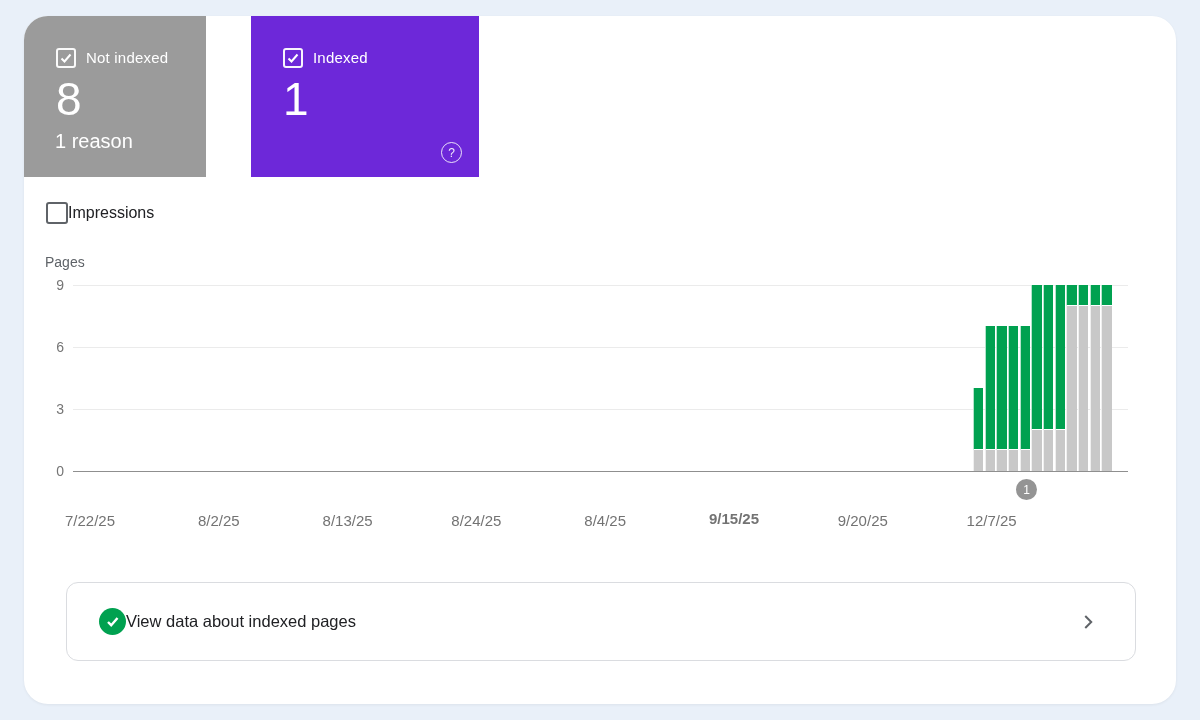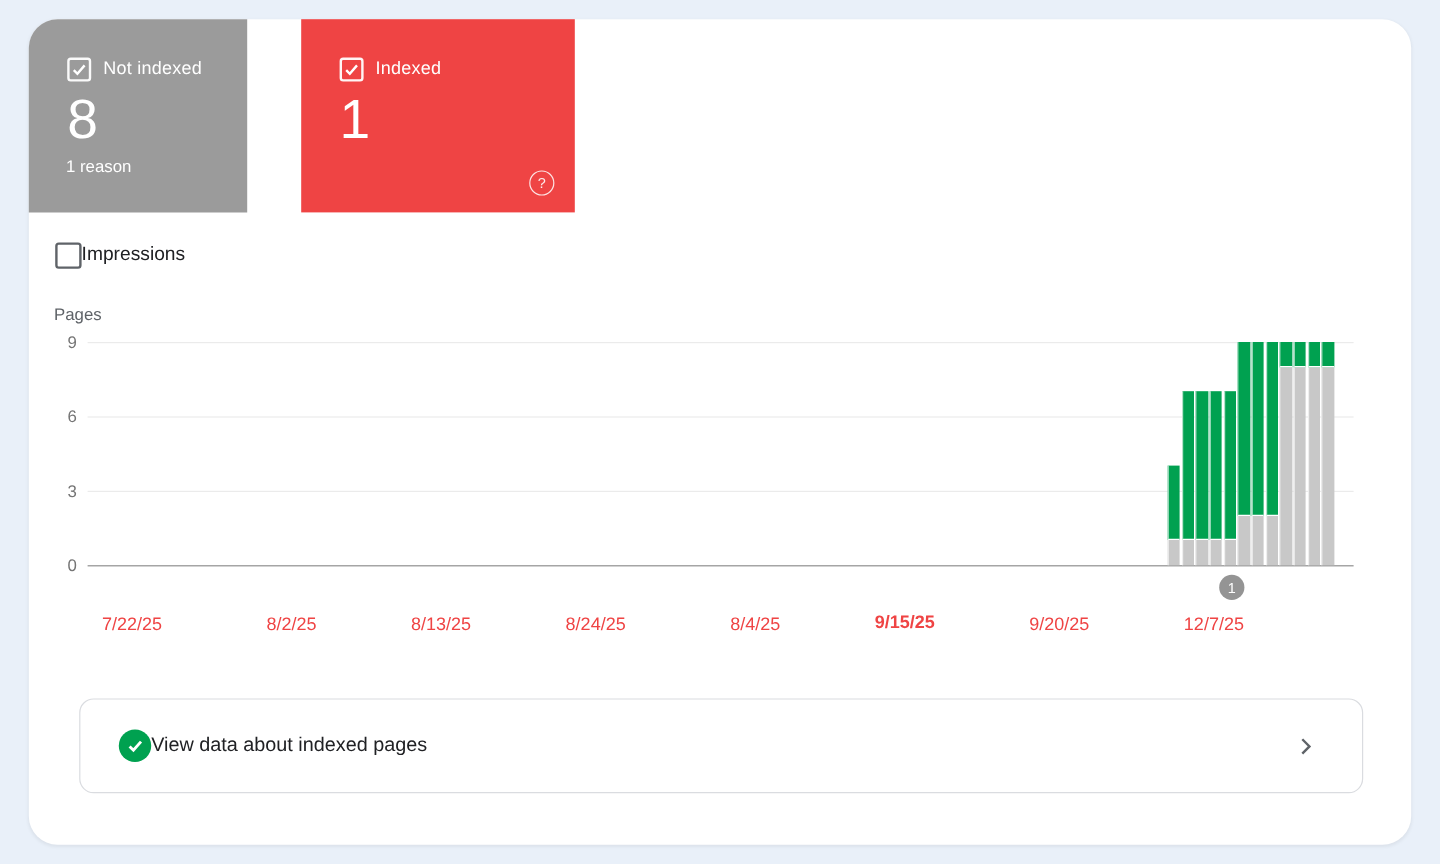--- a/index.html
+++ b/index.html
@@ -19,39 +19,39 @@
   .card { position:absolute; top:0; height:161px; color:#fff; }
   .card-gray  { left:0;   width:182px; border-top-left-radius:24px; }
   .card-green { left:227px; width:228px; }
   .card-check {
     position:absolute; left:32px; top:32px; width:20px; height:20px;
     border:2px solid rgba(255,255,255,0.95); border-radius:3px;
     display:flex; align-items:center; justify-content:center;
   }
   .card-label { position:absolute; left:62px; top:33px; font-size:15px; letter-spacing:0.2px; }
   .card-value { position:absolute; left:32px; top:58px; font-size:46px; font-weight:400; line-height:1.1; }
-  .card-sub   { position:absolute; left:31px; top:114px; font-size:14px; }
+  .card-sub   { position:absolute; left:31px; top:114px; font-size:20px; }
   .card-help {
     position:absolute; left:190px; top:126px; width:21px; height:21px;
     border:1.5px solid rgba(255,255,255,0.85); border-radius:50%;
     display:flex; align-items:center; justify-content:center;
     font-size:12px; color:rgba(255,255,255,0.9);
   }
   
   .impressions-row { position:absolute; left:22px; top:184px; display:flex; align-items:center; height:26px; }
   .plain-checkbox {
     width:22px; height:22px; border:2px solid #5f6368; border-radius:3px; background:#fff;
   }
   .impressions-label { margin-left:0; font-size:16px; color:#202124; }
   
   .chart-unit-label { position:absolute; left:21px; top:238px; font-size:14px; color:#5f6368; }
   .gridline { position:absolute; height:1px; background:#ebebeb; }
   .gridline.axis { background:#8f8f8f; }
   .ytick { position:absolute; width:30px; text-align:right; font-size:14px; color:#757575; }
-  .xtick { position:absolute; width:90px; text-align:right; font-size:15px; color:#ef4444; }
+  .xtick { position:absolute; width:90px; text-align:center; font-size:15px; color:#737373; }
   .bar-seg { position:absolute; }
   .bar-seg.green { border-bottom:1px solid #fff; border-left:1px solid rgba(255,255,255,0.7); }
   .bar-seg.gray  { border-left:1px solid rgba(255,255,255,0.7); }
   .marker-badge {
     position:absolute; left:992px; top:463px; width:21px; height:21px;
     background:#949494; border-radius:50%; color:#fff; font-size:12px;
     display:flex; align-items:center; justify-content:center;
   }
   
   .footer-card {
@@ -76,21 +76,21 @@
       <svg width="14" height="14" viewBox="0 0 14 14">
         <path d="M2.5 7.5 L5.5 10.5 L11.5 3.5" fill="none" stroke="#fff" stroke-width="2"></path>
       </svg>
     </span>
     <span class="card-label">Not indexed</span>
     <div class="card-value">8</div>
     <div class="card-sub">1 reason</div>
     <span class="card-help">?</span>
   </div>
 
-  <div class="card card-green" style="background:#ef4444">
+  <div class="card card-green" style="background:#6d28d9">
     <span class="card-check">
       <svg width="14" height="14" viewBox="0 0 14 14">
         <path d="M2.5 7.5 L5.5 10.5 L11.5 3.5" fill="none" stroke="#fff" stroke-width="2"></path>
       </svg>
     </span>
     <span class="card-label">Indexed</span>
     <div class="card-value">1</div>
     <span class="card-help">?</span>
   </div>
 

